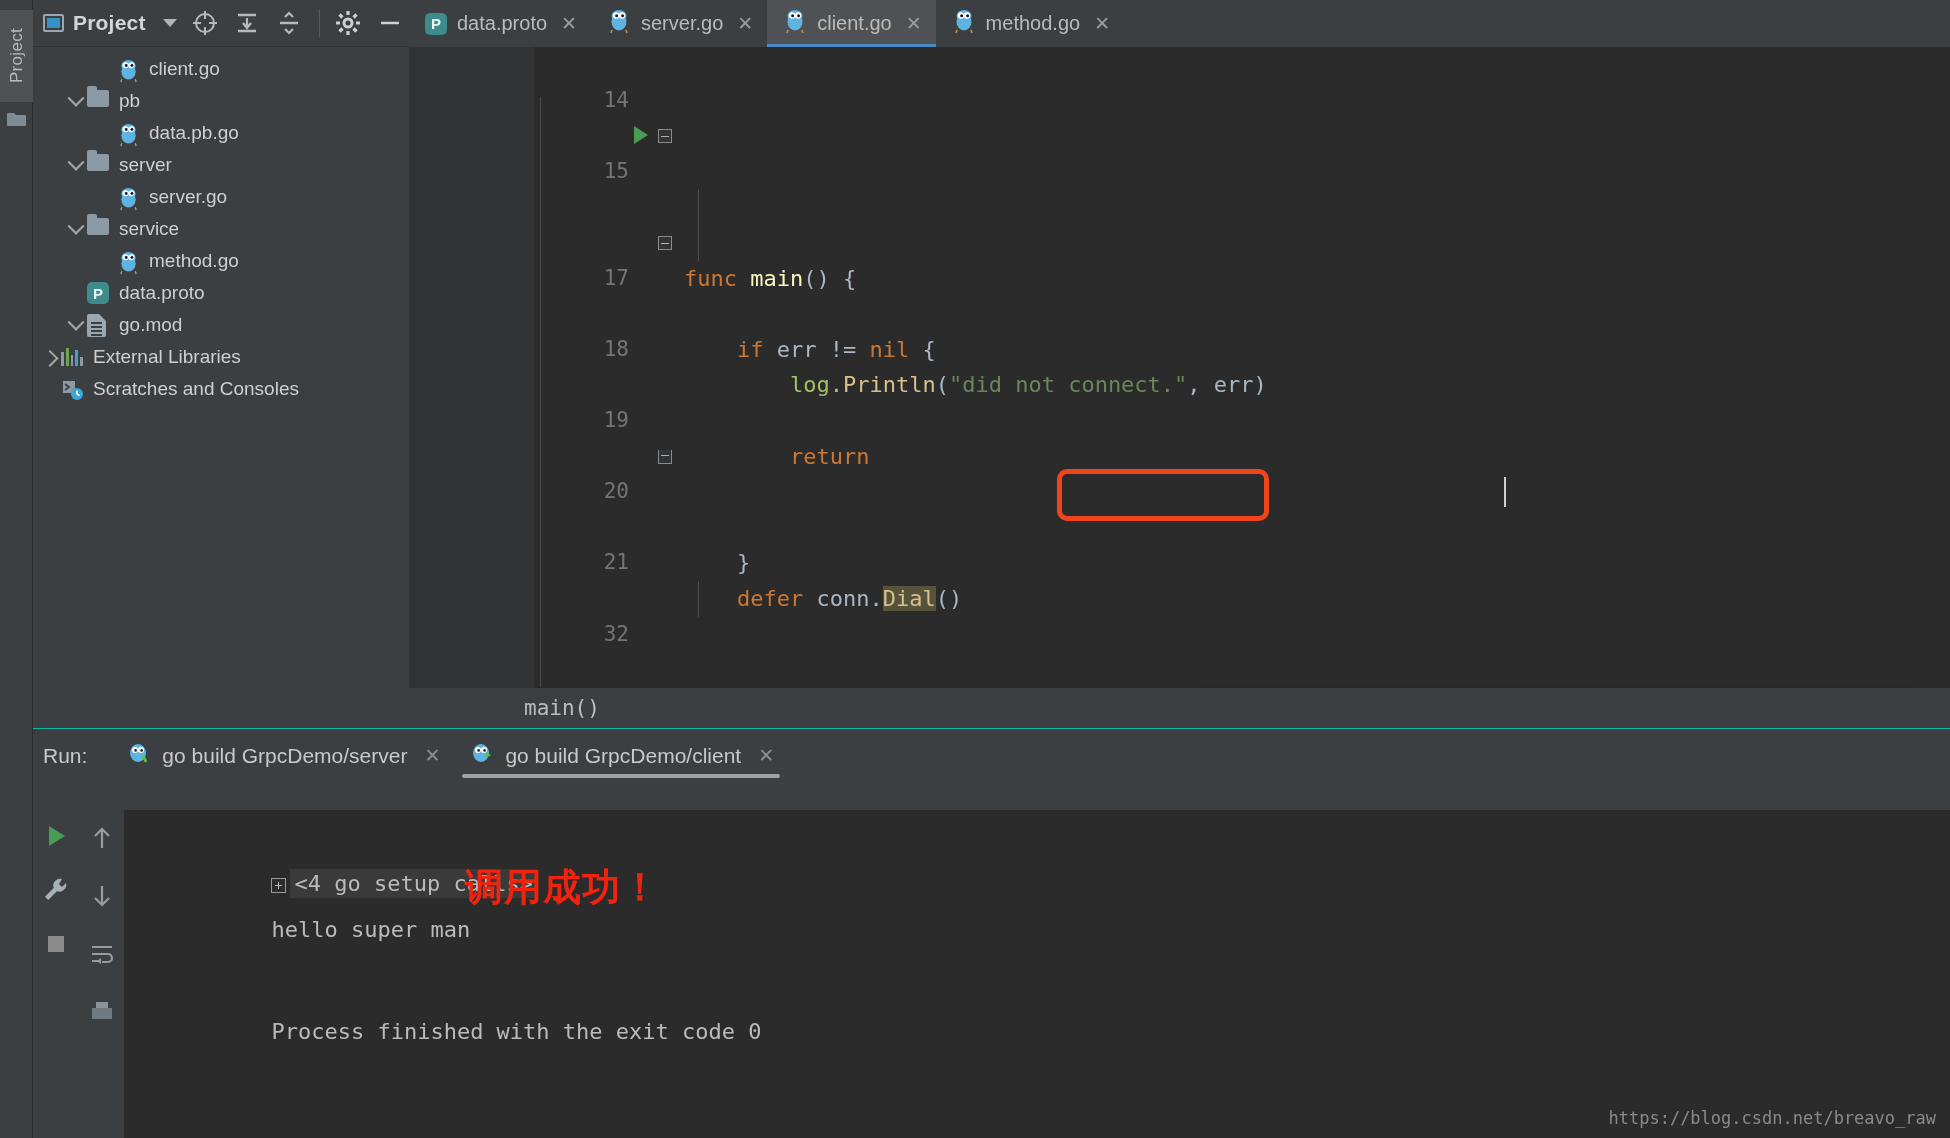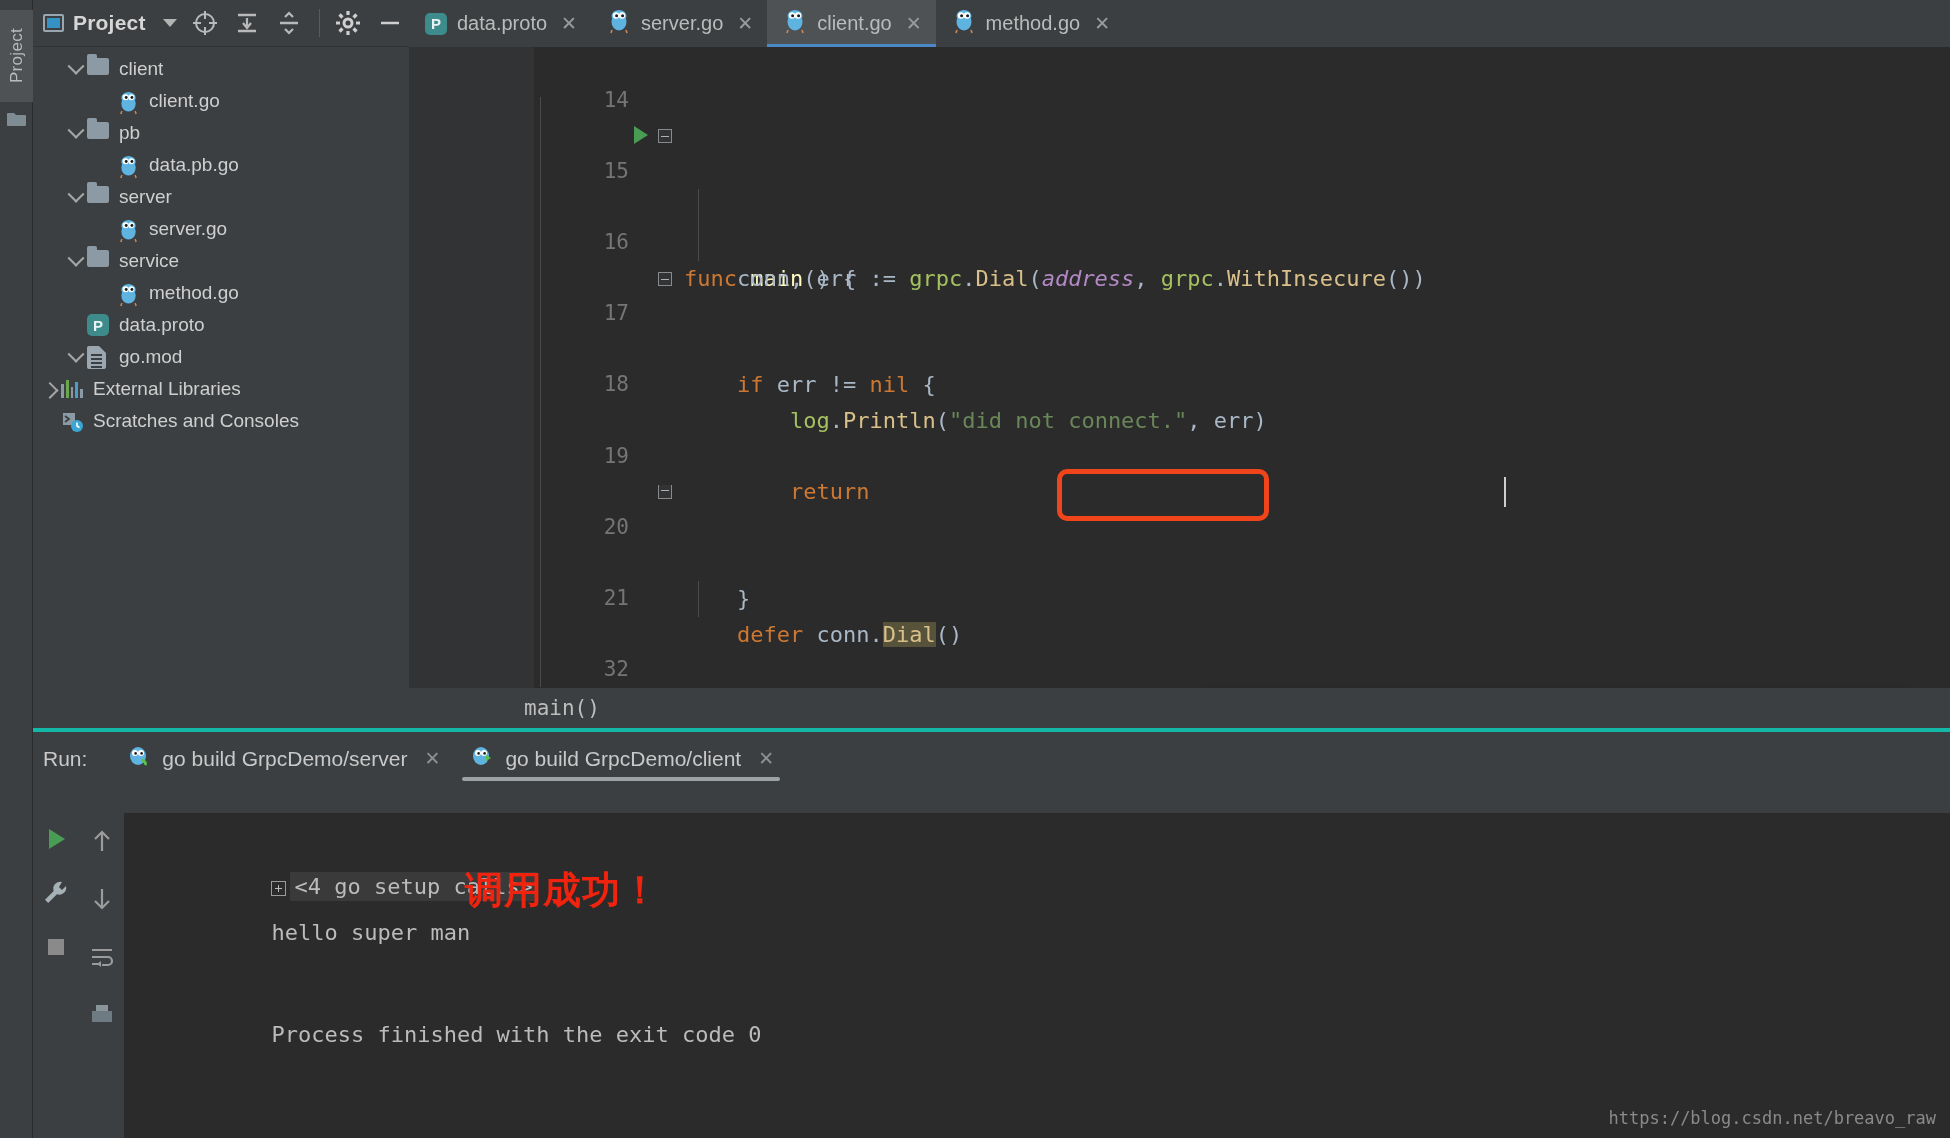--- a/index.html
+++ b/index.html
@@ -187,21 +187,21 @@
     font-family: "DejaVu Sans Mono", monospace;
     display: flex; align-items: center; padding-left: 115px;
   }
   .editor-bottom-strip {
     position:absolute; left: 33px; top: 688px; width: 376px; height: 40px; background:#3c3f41;
   }
 
   
   .runpanel {
     position: absolute; left: 33px; top: 728px; right: 0; bottom: 0; background: #3c3f41;
-    border-top: 4px solid #14b8a6;
+    border-top: 1px solid #14b8a6;
   }
   .run-tabbar { height: 53px; display: flex; align-items: center; padding-left: 10px; }
   .run-label { color: #c9c9c9; font-size: 21px; margin-right: 24px; }
   .run-tab {
     display: flex; align-items: center; gap: 11px; padding: 0 14px; height: 53px;
     color: #c9c9c9; font-size: 21px; position: relative; cursor: pointer;
   }
   .run-tab.active::after {
     content: ''; position: absolute; left: 8px; right: 8px; bottom: 4px; height: 4px;
     background: #9da2a5; border-radius: 2px;
@@ -291,29 +291,20 @@
           </svg>
       </div>
       <div class="tb-icon">
         <svg width="28" height="28" viewBox="0 0 28 28">
             <path d="M5 14h18" stroke="#cfcfcf" stroke-width="2.5"></path>
           </svg>
       </div>
     </div>
 
     <div class="tree" id="tree">
-        <div class="tree-row ind1">
-          <div class="tw">
-            <span class="chev down"></span>
-          </div>
-          <div class="ic">
-            <div class="folder-ic"></div>
-          </div>
-          <span class="tree-label">client</span>
-        </div>
         <div class="tree-row ind2">
           <div class="tw"></div>
           <div class="ic"><svg width="23" height="25" viewBox="0 0 24 26">
               <ellipse cx="12" cy="14" rx="7.5" ry="8.5" fill="#5fb3e0"></ellipse>
               <ellipse cx="12" cy="8" rx="7.5" ry="6" fill="#5fb3e0"></ellipse>
               <circle cx="9" cy="7.5" r="3.2" fill="#ffffff"></circle>
               <circle cx="15" cy="7.5" r="3.2" fill="#ffffff"></circle>
               <circle cx="9.6" cy="7.8" r="1.5" fill="#1b1b1b"></circle>
               <circle cx="15.6" cy="7.8" r="1.5" fill="#1b1b1b"></circle>
               <path d="M5 22l-1 3M19 22l1 3" stroke="#c98a5a" stroke-width="1.6"></path>
@@ -494,24 +485,20 @@
         <span class="lnum">14</span>
       </div>
 
       <div class="line" style="top:35.6px">
         <span class="lnum">15</span>
         <span class="runarrow"></span>
         <span class="fold"></span>
         <span class="code"><span class="kw">func</span> <span class="fn">main</span><span class="pln">() {</span></span>
       </div>
 
-      <div class="line" style="top:71.2px">
-        <span class="lnum">16</span>
-        <span class="code"><span class="pln">    conn, err := </span><span class="pkg">grpc</span><span class="pln">.</span><span class="mth">Dial</span><span class="pln">(</span><span class="param">address</span><span class="pln">, </span><span class="pkg">grpc</span><span class="pln">.</span><span class="mth">WithInsecure</span><span class="pln">())</span></span>
-      </div>
 
       <div class="line" style="top:106.8px">
         <span class="lnum">17</span>
         <span class="fold"></span>
         <span class="code"><span class="pln">    </span><span class="kw">if</span><span class="pln"> err != </span><span class="kw">nil</span><span class="pln"> {</span></span>
       </div>
 
       <div class="line" style="top:142.4px">
         <span class="lnum">18</span>
         <span class="code"><span class="pln">        </span><span class="pkg">log</span><span class="pln">.</span><span class="mth">Println</span><span class="pln">(</span><span class="str">"did not connect."</span><span class="pln">, err)</span></span>

